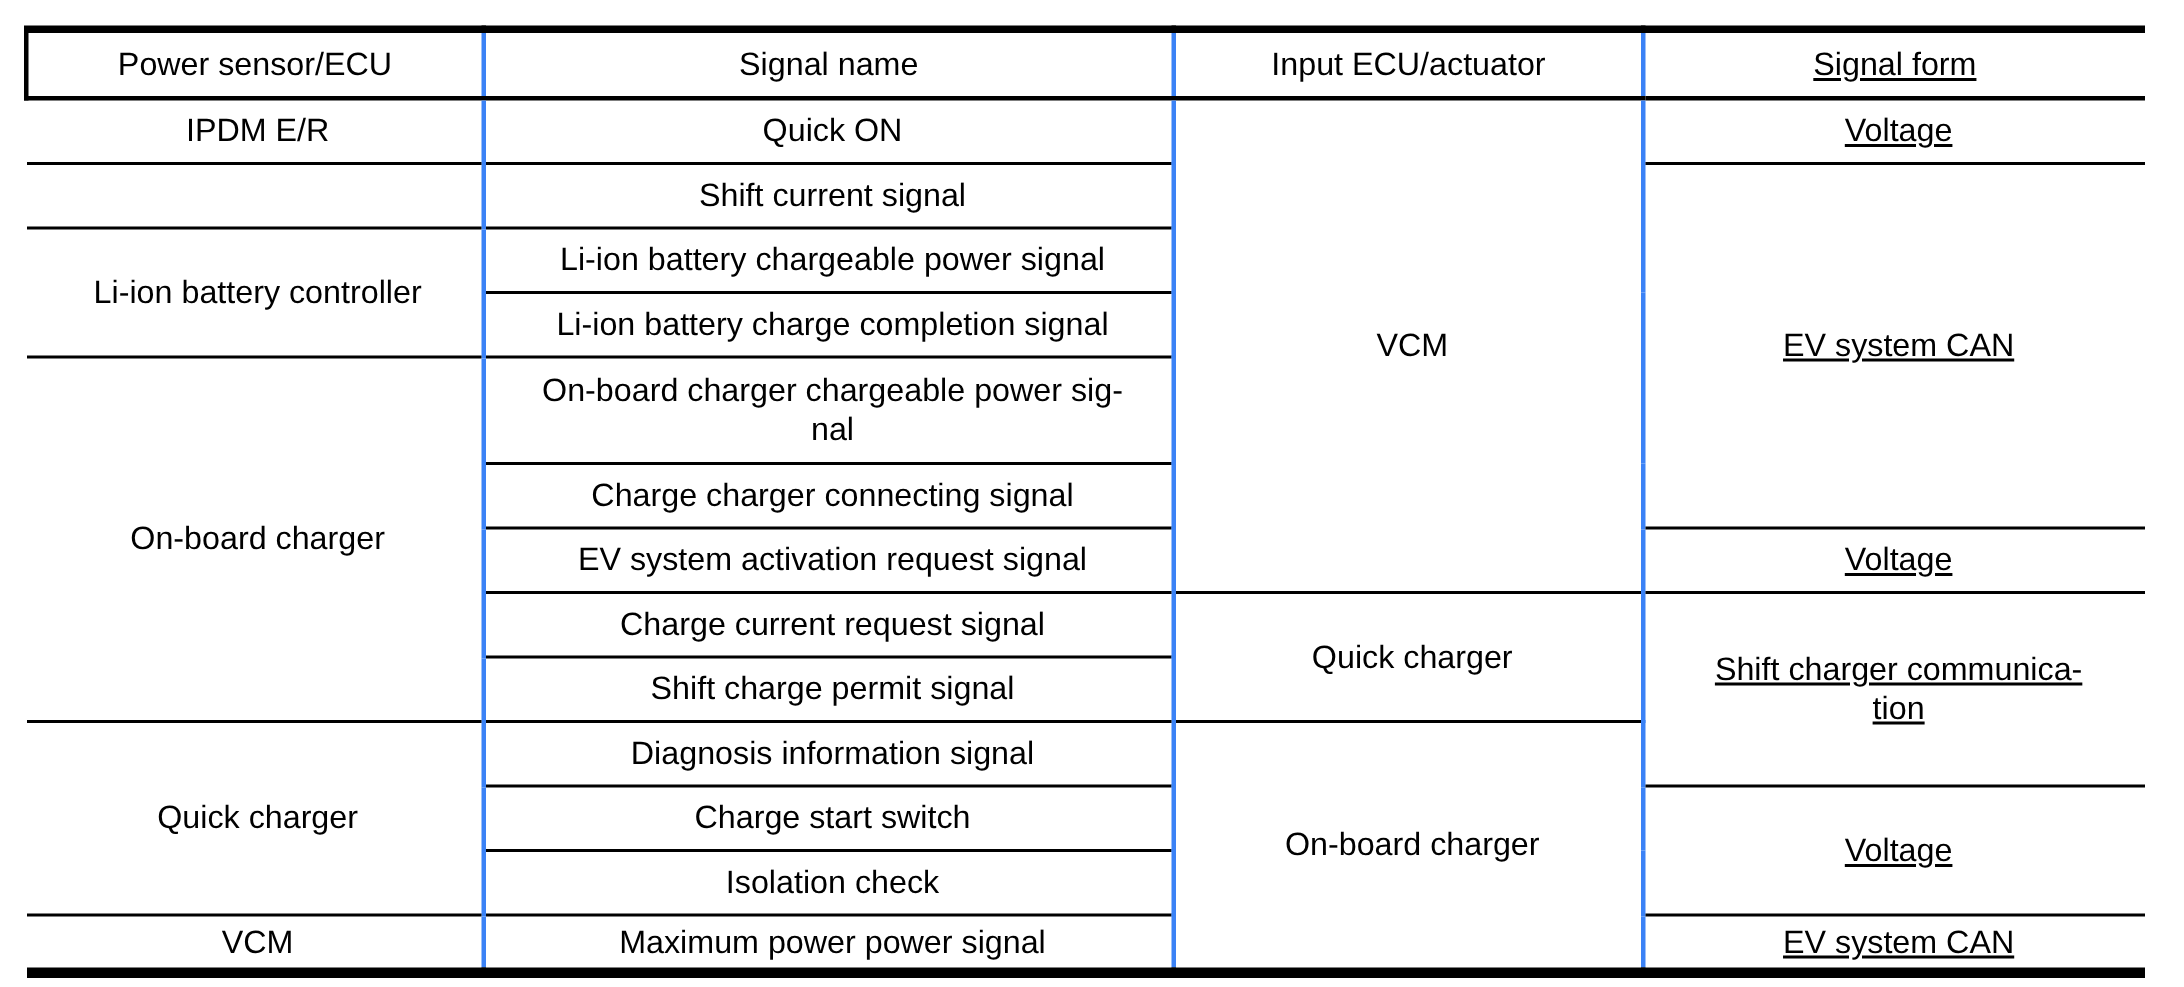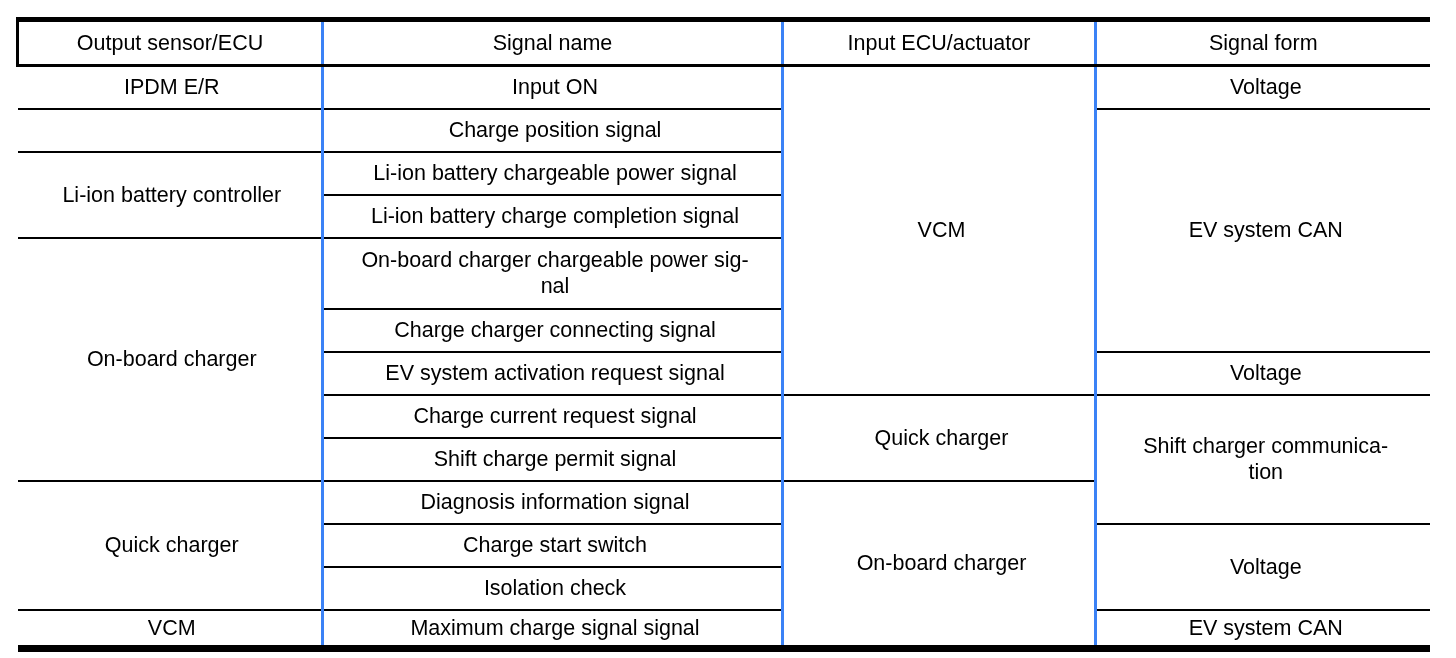--- a/index.html
+++ b/index.html
@@ -49,54 +49,54 @@
     border-bottom: 2px solid #000;
     white-space: pre-line;
     overflow: hidden;
   }
   
   .c2, .c3, .c4 { border-left: 3px solid #3b82f6; }
   .c1 { border-left: none; }
   
   th.c1 { border-left: 3px solid #000; }
   
-  .c4 { border-right: none; }
+  .c4 { border-right: none; text-decoration: underline; }
 
   tr.h-std  { height: 43px; }
   tr.h-tall { height: 71px; }
   tr.h-last { height: 39px; }
 </style>
 </head>
 <body>
 
 <table class="signal-table">
   <colgroup>
     <col class="w1">
       <col class="w2">
       <col class="w3">
       <col class="w4">
   </colgroup>
   <thead>
     <tr>
-      <th class="c1">Output sensor/ECU</th>
+      <th class="c1">Power sensor/ECU</th>
       <th class="c2">Signal name</th>
       <th class="c3">Input ECU/actuator</th>
       <th class="c4">Signal form</th>
     </tr>
   </thead>
   <tbody>
     <tr class="h-std">
       <td class="c1">IPDM E/R</td>
-      <td class="c2">Input ON</td>
+      <td class="c2">Quick ON</td>
       <td class="c3" rowspan="7">VCM</td>
       <td class="c4">Voltage</td>
     </tr>
     <tr class="h-std">
       <td class="c1"></td>
-      <td class="c2">Charge position signal</td>
+      <td class="c2">Shift current signal</td>
       <td class="c4" rowspan="5">EV system CAN</td>
     </tr>
     <tr class="h-std">
       <td class="c1" rowspan="2">Li-ion battery controller</td>
       <td class="c2">Li-ion battery chargeable power signal</td>
     </tr>
     <tr class="h-std">
       <td class="c2">Li-ion battery charge completion signal</td>
     </tr>
     <tr class="h-tall">
@@ -127,17 +127,17 @@
     </tr>
     <tr class="h-std">
       <td class="c2">Charge start switch</td>
       <td class="c4" rowspan="2">Voltage</td>
     </tr>
     <tr class="h-std">
       <td class="c2">Isolation check</td>
     </tr>
     <tr class="h-last">
       <td class="c1">VCM</td>
-      <td class="c2">Maximum charge signal signal</td>
+      <td class="c2">Maximum power power signal</td>
       <td class="c4">EV system CAN</td>
     </tr>
   </tbody>
 </table>
 
 </body></html>

